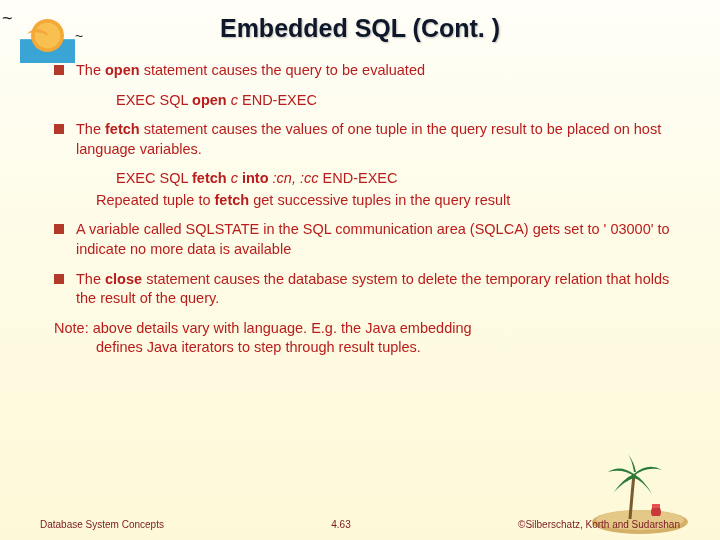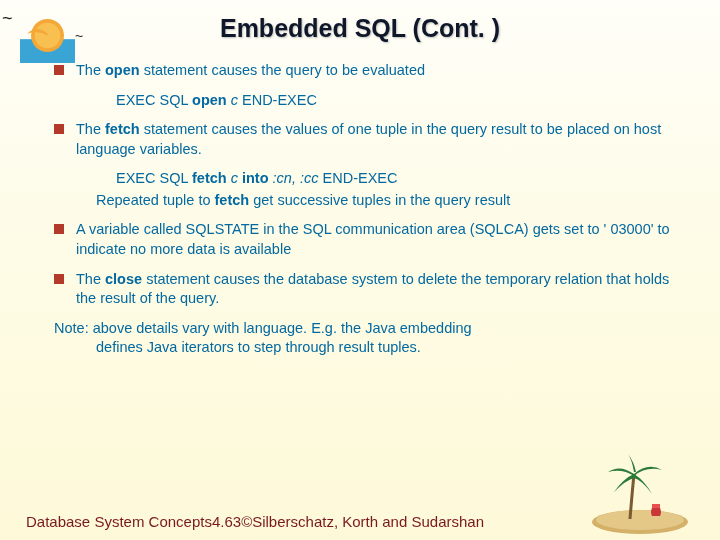--- a/index.html
+++ b/index.html
@@ -37,21 +37,21 @@
     font-size: 25px;
     font-weight: bold;
     color: #0f172a;
     text-shadow: 1px 1px 2px rgba(100,100,100,0.4);
     padding-top: 14px;
     padding-bottom: 18px;
   }
   .content {
     padding: 0 30px 0 54px;
     font-size: 14.5px;
-    color: #0369a1;
+    color: #b91c1c;
     line-height: 1.35;
   }
   .bullet-item {
     position: relative;
     margin-bottom: 10px;
     padding-left: 22px;
   }
   .bullet-item::before {
     content: "";
     position: absolute;
@@ -77,24 +77,25 @@
   .note-indent {
     padding-left: 42px;
   }
   b { font-weight: bold; }
   i { font-style: italic; }
   .footer {
     position: absolute;
     bottom: 10px;
     left: 0;
     width: 100%;
-    font-size: 15px;
+    font-size: 10px;
     color: #7a1820;
     display: flex;
-    padding: 0 26px;
+    justify-content: space-between;
+    padding: 0 40px;
   }
   .palm {
     position: absolute;
     bottom: 6px;
     right: 30px;
     width: 130px;
     height: 90px;
   }
 </style>
 </head>

